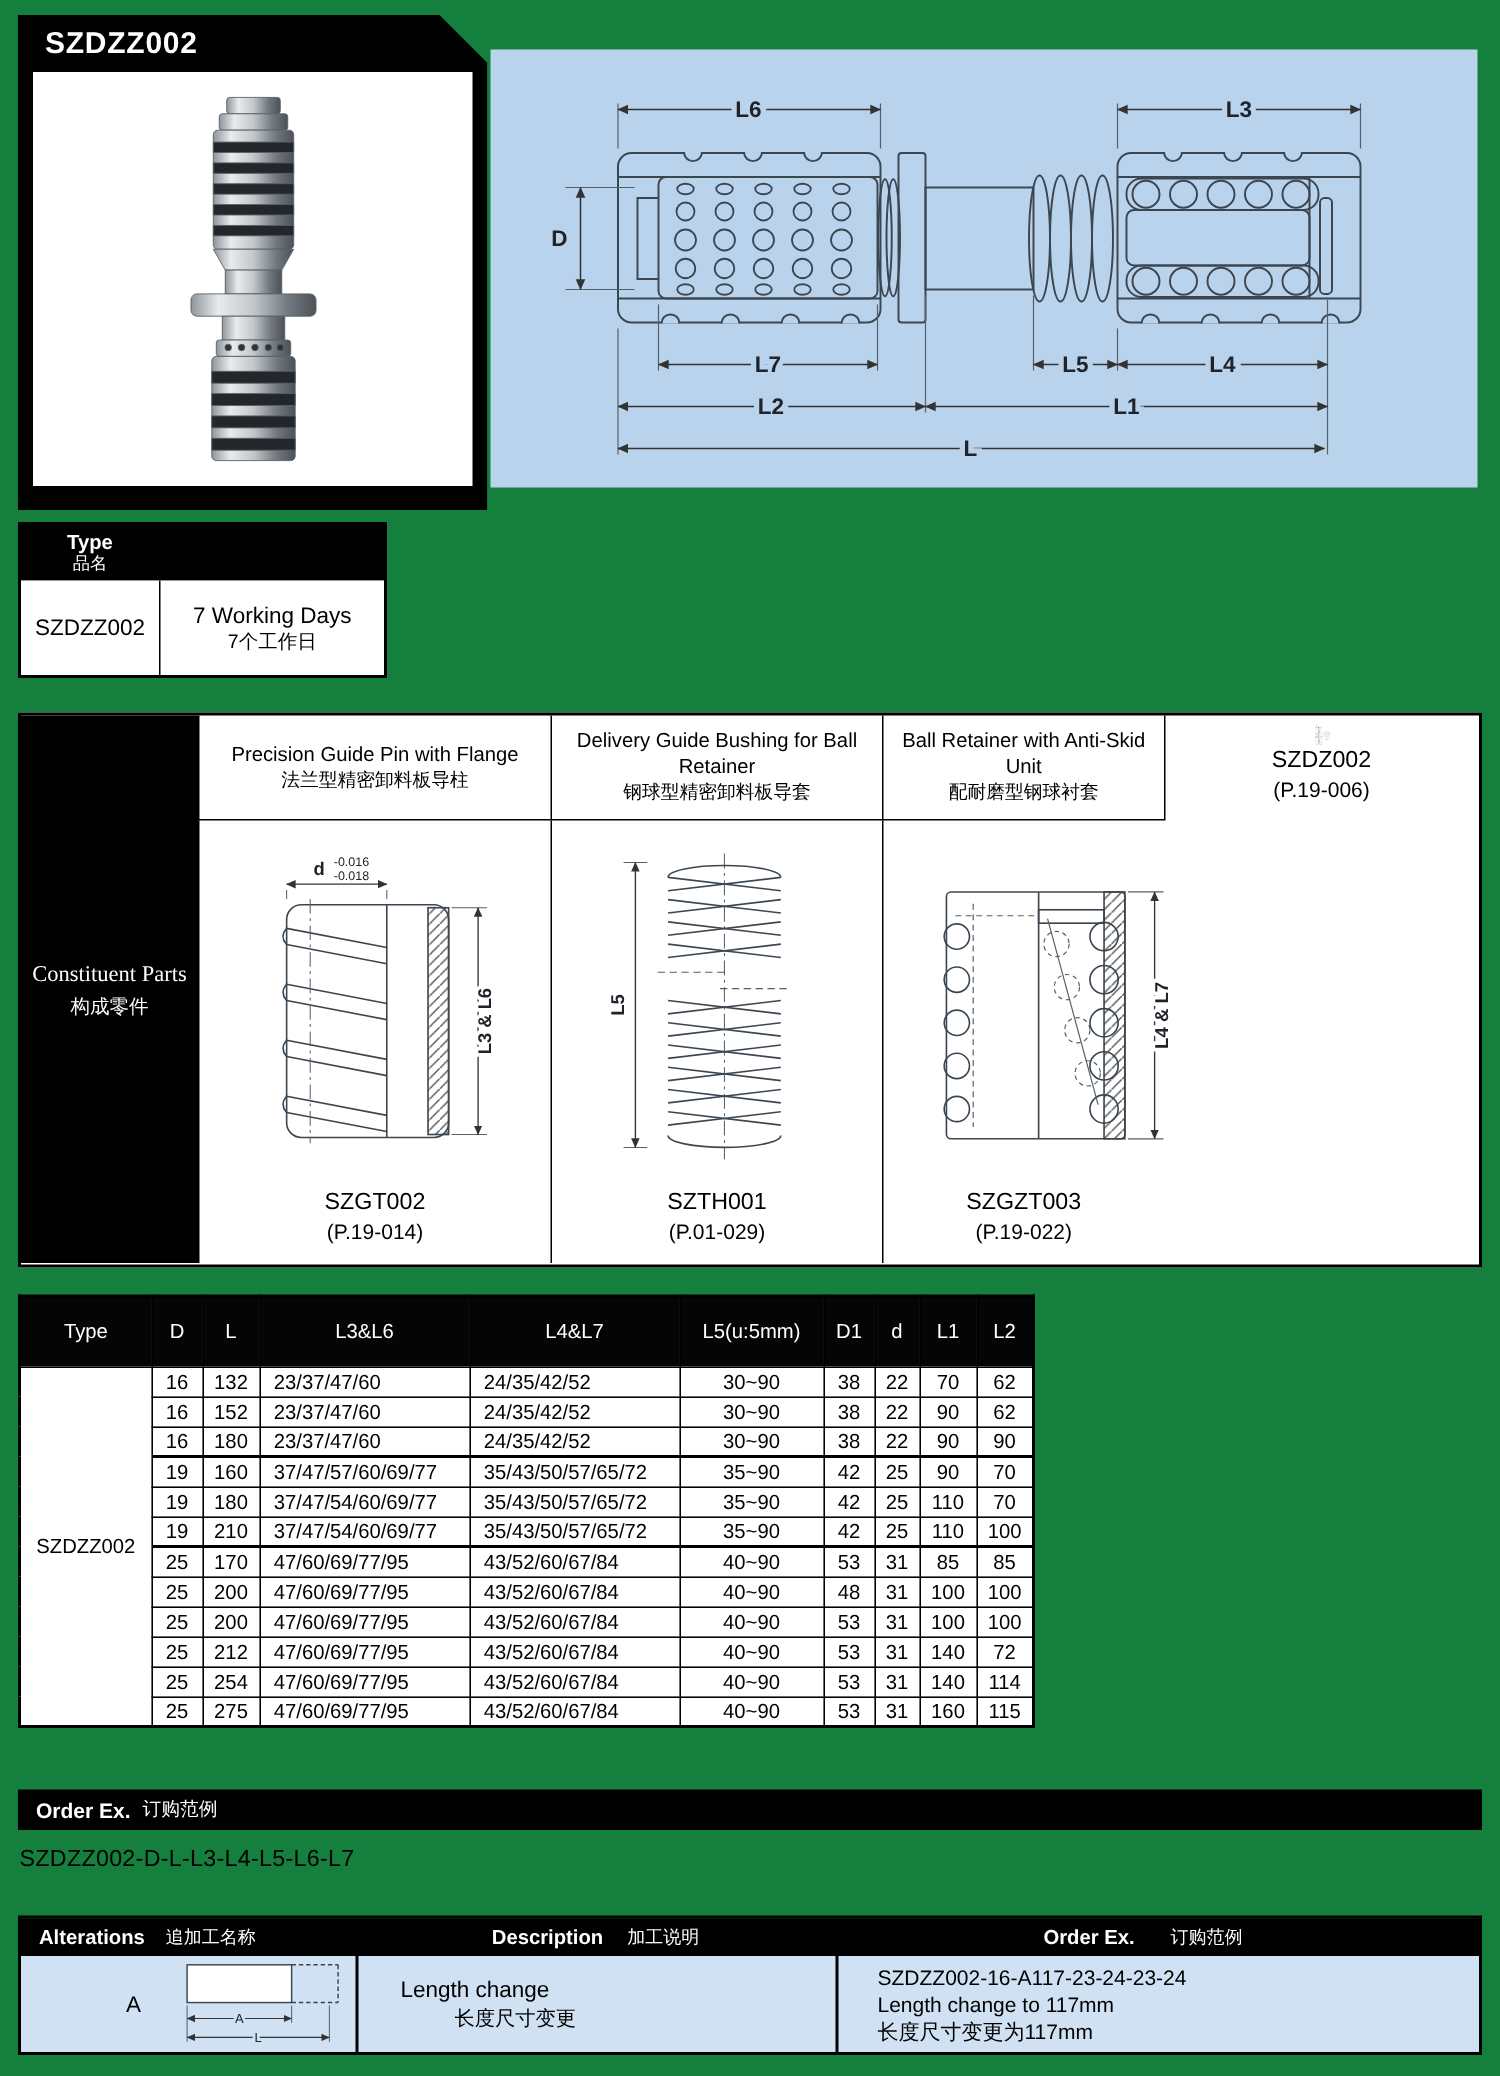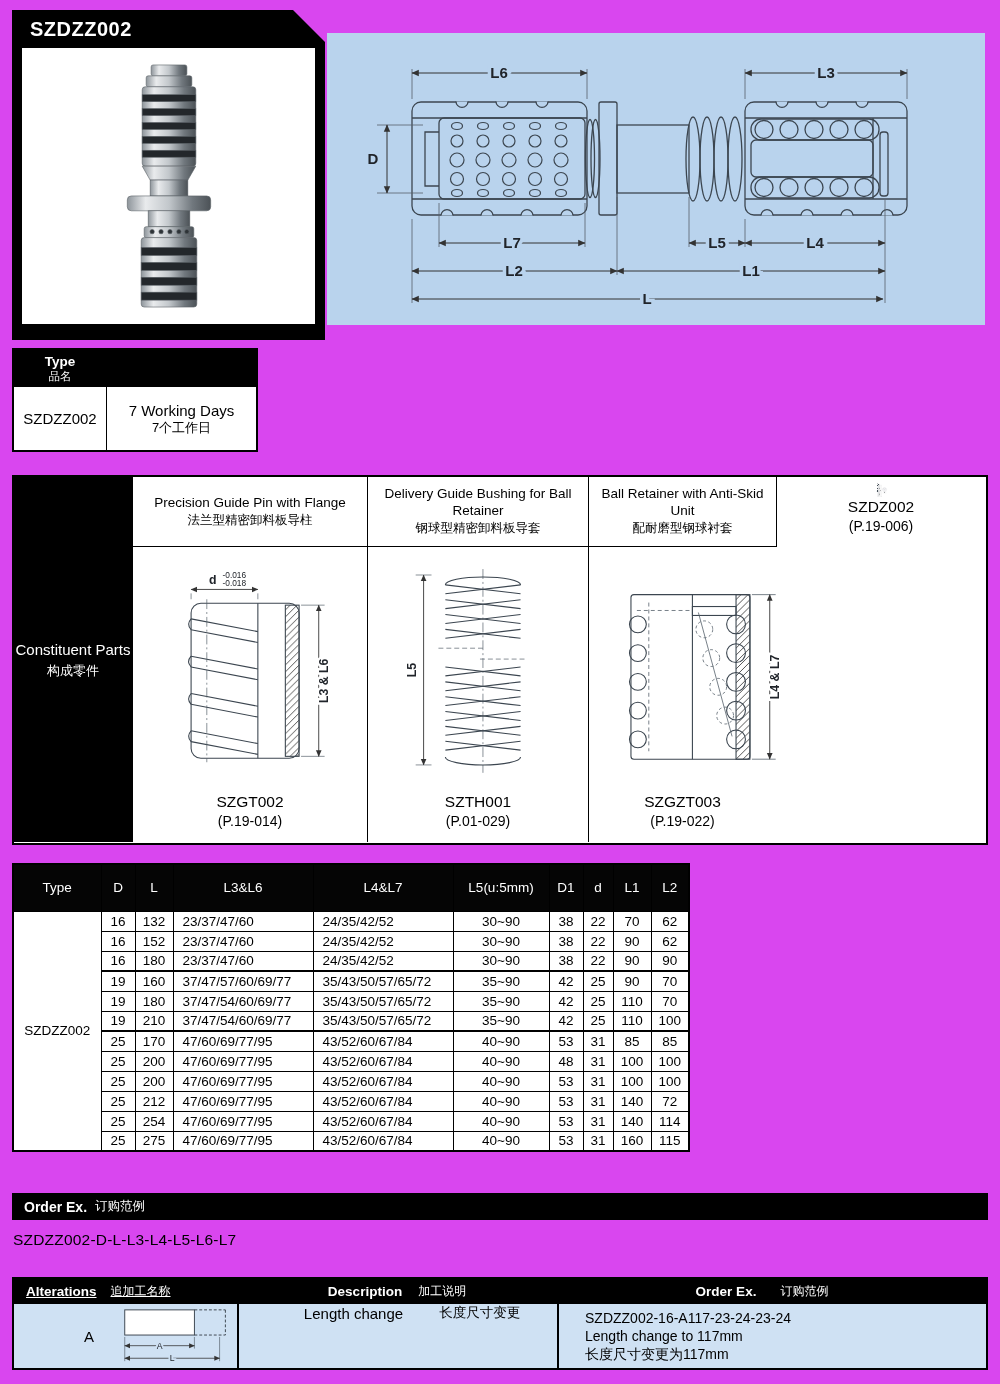--- a/index.html
+++ b/index.html
@@ -1,18 +1,18 @@
 <!DOCTYPE html>
 <html><head>
 <meta charset="utf-8">
 <style>
   * { box-sizing: border-box; margin: 0; padding: 0; }
   html,body { background:#fff; }
   .page {
-    position: relative; width: 1000px; height: 1384px; background: #d946ef;
+    position: relative; width: 1000px; height: 1384px; background: #15803d;
     font-family: "Liberation Sans", "DejaVu Sans", sans-serif; color: #000; overflow: hidden;
   }
   
   .black-card {
     position: absolute; left: 12px; top: 10px; width: 313px; height: 330px; background: #000;
     clip-path: polygon(0 0, 281px 0, 313px 32px, 313px 100%, 0 100%);
   }
   .card-title { color:#fff; font-weight:bold; font-size:20px; padding:8px 0 0 18px; letter-spacing:.5px; }
   .photo-box { position:absolute; left:10px; top:38px; width:293px; height:276px; background:#fff;
     display:flex; align-items:center; justify-content:center; }
@@ -28,21 +28,21 @@
   .td-head .zh { font-size:11.5px; }
   .td-body { display:flex; height:63px; background:#fff; }
   .td-c1 { width:92px; } .td-c2 { width:150px; border-left:1.5px solid #000; }
   .td-body > div { display:flex; flex-direction:column; align-items:center; justify-content:center; line-height:1.2; }
   .td-body .big { font-size:15px; } .td-body .sm { font-size:13px; }
   
   .constituent { position:absolute; left:12px; top:475px; width:976px; height:370px;
     border:2.5px solid #000; display:grid; grid-template-columns:118px 235px 221px 188px 209px;
     grid-template-rows:70px 295px; background:#fff; }
   .c-title { grid-row:1 / 3; background:#000; color:#fff; display:flex; flex-direction:column;
-    align-items:center; justify-content:center; text-align:center; line-height:1.35; }
+    align-items:center; justify-content:center; text-align:center; line-height:1.35;font-family:Liberation Serif, serif; }
   .c-title .en { font-size:15px; } .c-title .zh { font-size:13px; margin-top:2px; }
   .ch { border-left:1.5px solid #000; border-bottom:1.5px solid #000; display:flex; flex-direction:column;
     align-items:center; justify-content:center; text-align:center; padding:0 12px; line-height:1.25; }
   .ch .en { font-size:13.5px; font-weight:500; } .ch .zh { font-size:12.5px; margin-top:1px; }
   .cb { border-left:1.5px solid #000; display:flex; flex-direction:column; align-items:center; }
   .cb svg { margin-top:6px; }
   .pt text { paint-order:stroke; stroke:#fff; stroke-width:5px; fill:#20242a; font-size:12.5px;
     font-weight:600; text-anchor:middle; font-family:inherit; }
   .pt text.tol { font-size:8.5px; font-weight:400; text-anchor:start; stroke-width:3px; }
   .caption { margin-top:auto; margin-bottom:12px; text-align:center; line-height:1.3; }
@@ -58,28 +58,28 @@
   table.spec td.lft { text-align:left; padding-left:9px; }
   table.spec tr.grp td { border-bottom-width:2px; }
   
   .order-bar { position:absolute; left:12px; top:1193px; width:976px; height:27px; background:#000;
     color:#fff; display:flex; align-items:center; padding-left:12px; gap:8px; }
   .order-bar .en { font-size:14px; font-weight:700; } .order-bar .zh { font-size:12.5px; }
   .order-example { position:absolute; left:13px; top:1231px; font-size:15.5px; letter-spacing:.2px; }
   
   .alterations { position:absolute; left:12px; top:1277px; width:976px; border:2px solid #000; }
   .alt-head { display:flex; background:#000; color:#fff; height:25px; align-items:center; }
-  .alt-head .h1 { width:223px; display:flex; gap:14px; padding-left:12px; align-items:center;text-decoration:underline; }
+  .alt-head .h1 { width:223px; display:flex; gap:14px; padding-left:12px; align-items:center; }
   .alt-head .h2 { width:320px; display:flex; gap:16px; justify-content:center; align-items:center; }
   .alt-head .h3 { width:410px; display:flex; gap:24px; justify-content:center; align-items:center; }
   .alt-head .en { font-size:13.5px; font-weight:700; } .alt-head .zh { font-size:12px; }
   .alt-body { display:flex; background:#cfe1f3; height:64px; }
   .alt-c1 { width:223px; display:flex; align-items:center; justify-content:flex-start; gap:24px; padding-left:70px; }
   .alt-c1 .code { font-size:15px; }
-  .alt-c2 { width:320px; border-left:2px solid #000; display:flex; flex-direction:row;
+  .alt-c2 { width:320px; border-left:2px solid #000; display:flex; flex-direction:column;
     justify-content:center; padding-left:28px; line-height:1.35; }
   .alt-c2 .en { font-size:15px; } .alt-c2 .zh { font-size:13.5px;margin-left:36px; }
   .alt-c3 { width:410px; border-left:2px solid #000; display:flex; flex-direction:column;
     justify-content:center; padding-left:26px; line-height:1.3; }
   .alt-c3 div { font-size:14px; }
   .alt-svg text { fill:#20242a; font-size:9px; text-anchor:middle; paint-order:stroke; stroke:#cfe1f3;
     stroke-width:4px; font-family:inherit; }
 </style>
 </head>
 <body>

